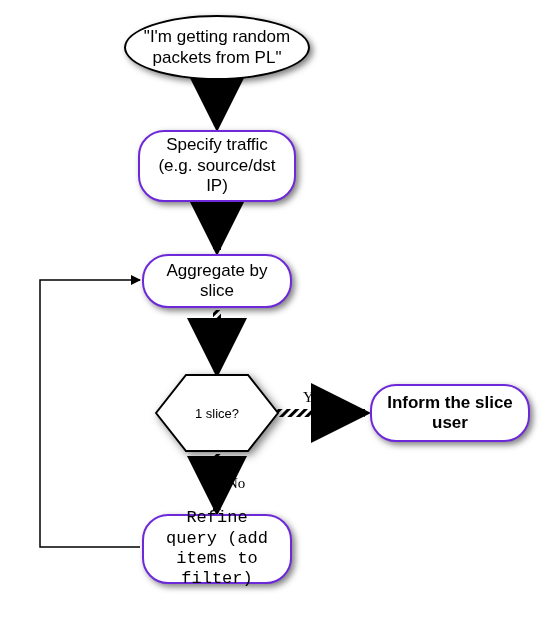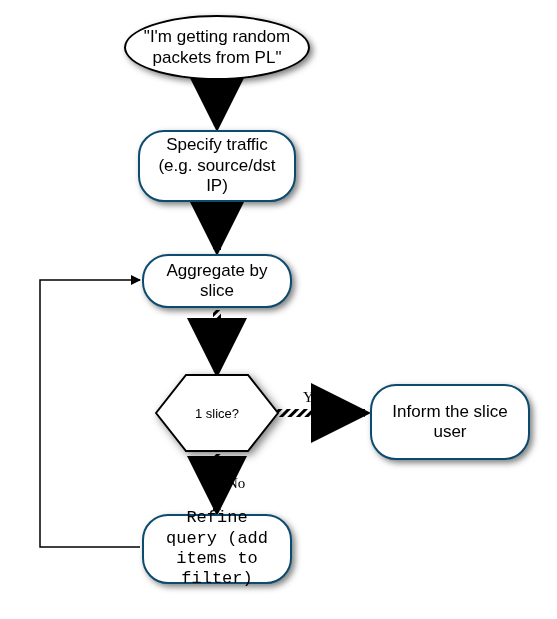--- a/index.html
+++ b/index.html
@@ -22,21 +22,21 @@
     font-size: 17px;
     line-height: 1.2;
     padding: 6px 12px;
   }
   .ellipse {
     border: 2px solid #000;
     border-radius: 50%;
     box-shadow: 3px 3px 6px rgba(0,0,0,0.5);
   }
   .rounded {
-    border: 2px solid #0c4a6e;
+    border: 2px solid #6d28d9;
     border-radius: 26px;
     box-shadow: 3px 3px 6px rgba(0,0,0,0.5);
   }
   .hexagon {
     position: absolute;
     filter: drop-shadow(3px 3px 4px rgba(0,0,0,0.5));
   }
   .hexagon svg {
     display: block;
   }
@@ -105,21 +105,21 @@
 
 <div class="hexagon" style="left:155px; top:374px; width:124px; height:78px;">
   <svg width="124" height="78" viewBox="0 0 124 78">
     <polygon points="31,1 93,1 123,39 93,77 31,77 1,39" fill="#fff" stroke="#000" stroke-width="2"></polygon>
   </svg>
   <div class="hexlabel">
     <span>1 slice?</span>
   </div>
 </div>
 
-<div class="node rounded" style="left:370px; top:384px; width:160px; height:76px;">
+<div class="node rounded" style="left:370px; top:384px; width:160px; height:58px;font-weight:bold;">
   <span>Inform the slice user</span>
 </div>
 
 <div class="node rounded" style="left:142px; top:514px; width:150px; height:70px;font-family:Liberation Mono, monospace;">
   <span>Refine query (add items to filter)</span>
 </div>
 
 <div class="edge-label" style="left:303px; top:389px;">
   <span>Yes</span>
 </div>

